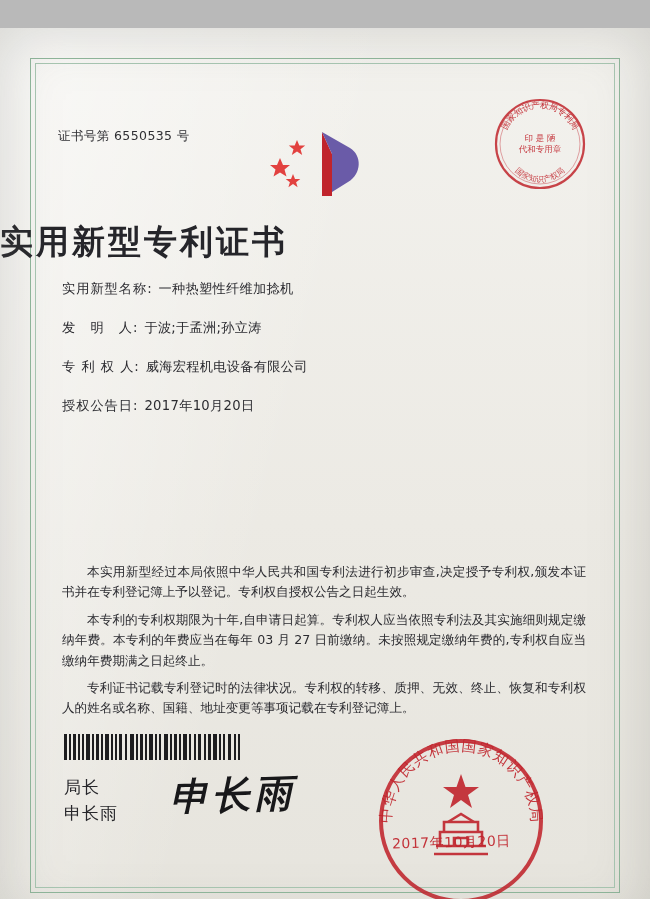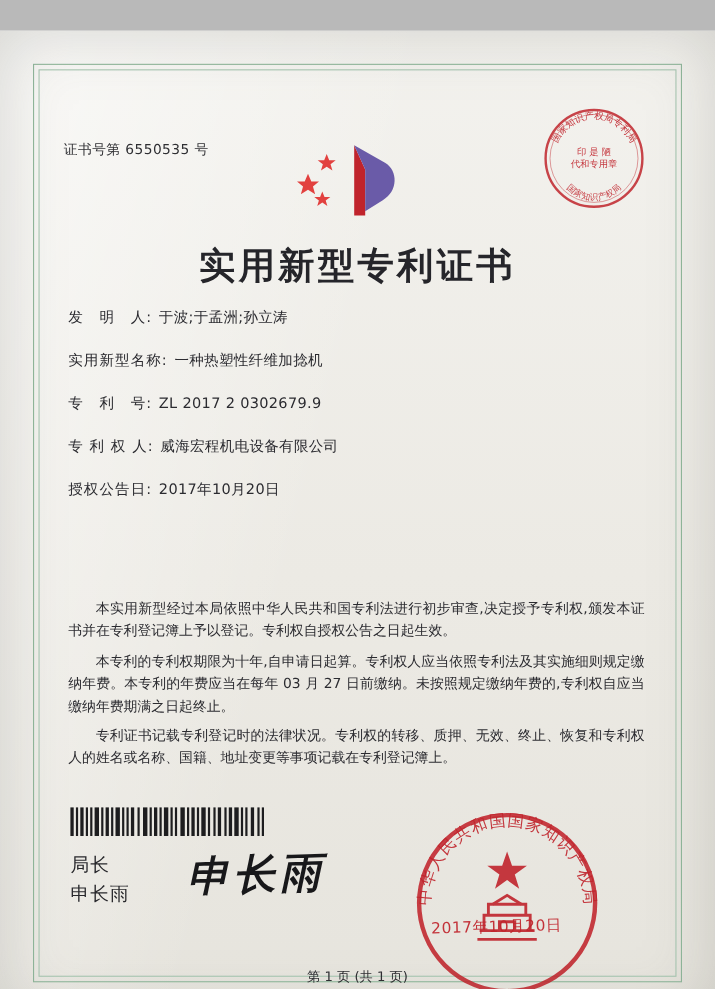--- a/index.html
+++ b/index.html
@@ -80,21 +80,20 @@
     width: 96px;
     height: 96px;
   }
   .seal-top svg { display:block; }
 
   .doc-title {
     position: absolute;
     top: 192px;
     left: 0;
     width: 650px;
-    text-align: center;
     font-size: 33px;
     font-weight: bold;
     letter-spacing: 3px;
     color: #25252a;
     font-family: "DejaVu Sans", sans-serif;
   }
 
   .fields {
     position: absolute;
     left: 62px;
@@ -108,21 +107,21 @@
     letter-spacing: 0.3px;
     font-family: "DejaVu Sans", sans-serif;
     white-space: nowrap;
   }
   .field .lab { letter-spacing: 1px; }
   .field .val { margin-left: 6px; }
 
   .paras {
     position: absolute;
     left: 62px;
-    top: 515px;
+    top: 534px;
     width: 524px;
   }
   .para {
     font-size: 12.6px;
     line-height: 1.62;
     color: #2b2b30;
     text-indent: 25px;
     margin-bottom: 7px;
     text-align: justify;
     font-family: "DejaVu Sans", sans-serif;
@@ -236,27 +235,24 @@
       </text>
       <text x="48" y="45" font-size="8.5" fill="#c0242c" text-anchor="middle" font-family="DejaVu Sans, sans-serif" opacity="0.9">印 是 陋</text>
       <text x="48" y="56" font-size="8.5" fill="#c0242c" text-anchor="middle" font-family="DejaVu Sans, sans-serif" opacity="0.9">代和专用章</text>
     </svg>
   </div>
 
   <div class="doc-title">实用新型专利证书</div>
 
   <div class="fields">
     <div class="field">
-      <span class="lab">发　明　人:</span><span class="val">于波;于孟洲;孙立涛</span>
-    </div>
-    <div class="field">
       <span class="lab">实用新型名称:</span><span class="val">一种热塑性纤维加捻机</span>
     </div>
     <div class="field">
-      <span class="lab">专　利　号:</span><span class="val">ZL 2017 2 0302679.9</span>
+      <span class="lab">发　明　人:</span><span class="val">于波;于孟洲;孙立涛</span>
     </div>
     <div class="field">
       <span class="lab">专 利 权 人:</span><span class="val">威海宏程机电设备有限公司</span>
     </div>
     <div class="field">
       <span class="lab">授权公告日:</span><span class="val">2017年10月20日</span>
     </div>
   </div>
 
   <div class="paras">
@@ -326,15 +322,14 @@
         <path d="M62 112 H112"></path>
         <path d="M66 112 V98 H108 V112"></path>
         <path d="M70 98 V88 H104 V98"></path>
         <path d="M74 88 L87 80 L100 88"></path>
         <path d="M80 112 V104 H94 V112"></path>
       </g>
     </svg>
   </div>
   <div class="seal-date">2017年10月20日</div>
 
-  <div class="footer">第 1 页 (共 1 页)</div>
 
 </div>
 
 </body></html>

